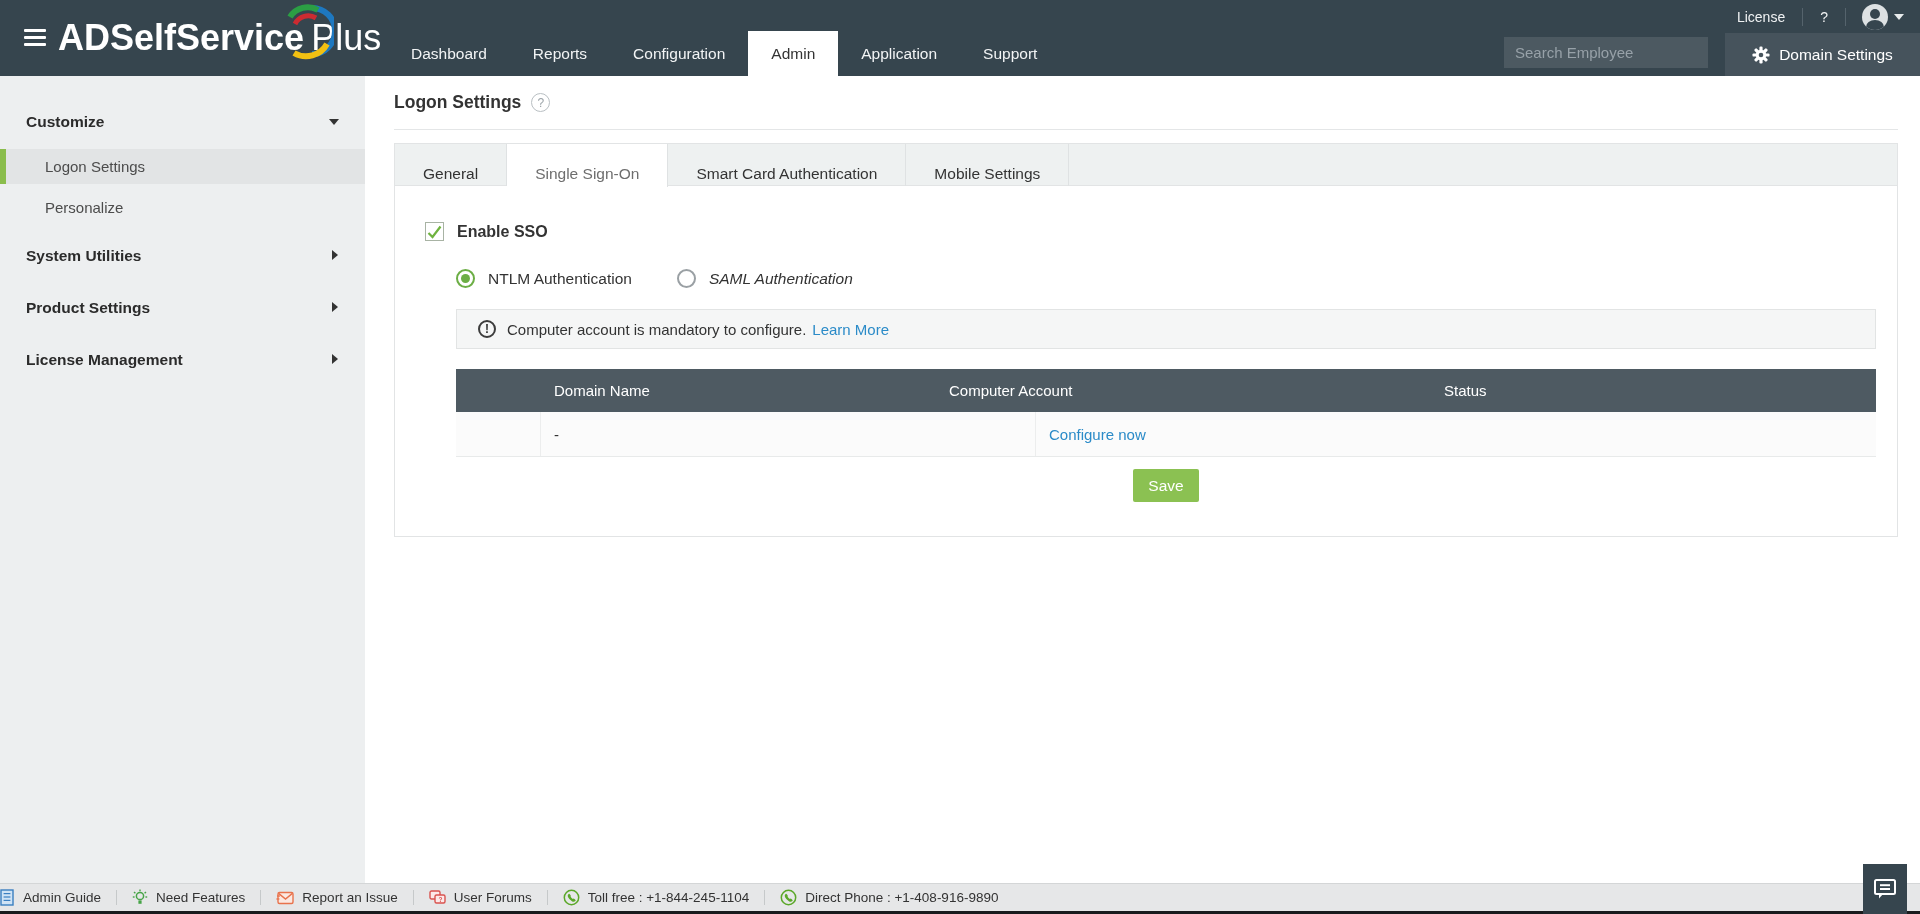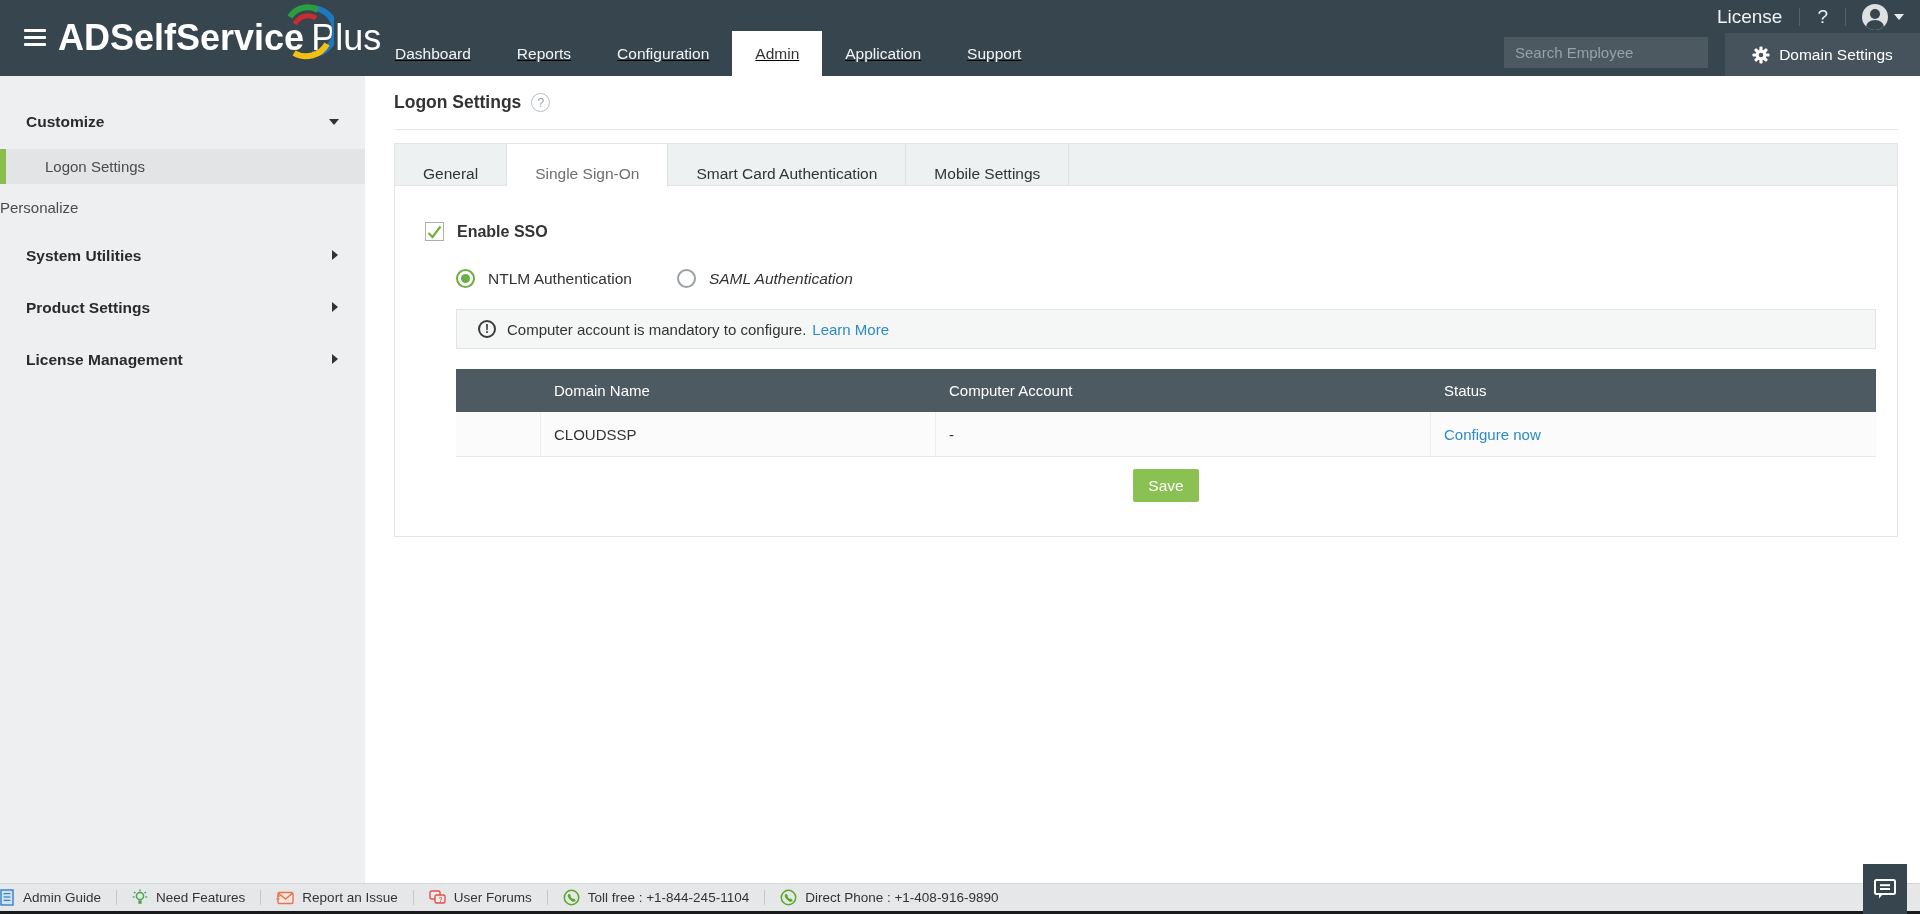--- a/index.html
+++ b/index.html
@@ -8,27 +8,27 @@
 
   
   #header { position:absolute; left:0; top:0; width:1920px; height:76px; background:#36454E; z-index:20; }
   .burger { position:absolute; left:24px; top:29px; width:22px; height:17px; cursor:pointer; }
   .burger span { display:block; height:3px; background:#fff; margin-bottom:4px; border-radius:1px; }
   .brand { position:absolute; left:58px; top:17px; color:#fff; font-size:36px; white-space:nowrap; }
   .brand b { font-weight:bold; }
   .brand .lite { font-weight:300; margin-left:7px; }
   .swirl { position:absolute; left:278px; top:2px; }
 
-  .topnav { position:absolute; left:372px; bottom:0; height:45px; display:flex;text-decoration:underline; }
+  .topnav { position:absolute; left:388px; bottom:0; height:45px; display:flex; }
   .topnav .nav-item { height:45px; line-height:45px; padding:0 23px; color:#F2F4F5; font-size:15.5px; cursor:pointer; }
   .topnav .nav-item.active { background:#fff; color:#333; }
 
   .toprow { position:absolute; right:6px; top:0; height:33px; display:flex; align-items:center; color:#F0F2F3; }
   .toprow .vsep { width:1px; height:18px; background:#55636C; }
-  .top-link { padding:0 17px; font-size:19px; cursor:pointer; }
+  .top-link { padding:0 17px; font-size:14px; cursor:pointer; }
   .avatar-wrap { display:flex; align-items:center; padding:0 10px 0 16px; cursor:pointer; }
   .avatar { width:26px; height:26px; border-radius:50%; background:#DDE1E3; overflow:hidden; position:relative; }
   .avatar .head { position:absolute; left:8px; top:5px; width:10px; height:10px; border-radius:50%; background:#36454E; }
   .avatar .body { position:absolute; left:4px; top:16px; width:18px; height:14px; border-radius:50% 50% 0 0; background:#36454E; }
   .caret-down { width:0; height:0; border-left:5px solid transparent; border-right:5px solid transparent;
     border-top:6px solid #E8EBEC; margin-left:6px; }
 
   .search-box { position:absolute; left:1504px; top:37px; width:204px; height:31px; background:#4C5961; display:flex; align-items:center; }
   .search-box input { flex:1; background:transparent; border:none; outline:none; color:#C9CفD2; color:#C9CFD3;
     font-size:15px; padding:0 6px 0 11px; font-family:"Liberation Sans", sans-serif; }
@@ -37,21 +37,21 @@
 
   .domain-settings { position:absolute; left:1725px; top:33px; width:195px; height:43px; background:#46535C;
     display:flex; align-items:center; justify-content:center; color:#fff; font-size:15.5px; cursor:pointer; }
   .domain-settings svg { margin-right:9px; }
 
   
   #sidebar { position:absolute; left:0; top:76px; width:365px; height:807px; background:#EDEFF0; }
   .side-head { position:relative; height:42px; line-height:42px; padding-left:26px; font-weight:bold;
     color:#2B2B2B; font-size:15.5px; cursor:pointer; }
   .side-head.first { margin-top:25px; }
-  .side-sub { position:relative; height:35px; line-height:35px; color:#4C4C4C; font-size:15px;
+  .side-sub { position:relative; height:35px; line-height:35px; padding-left:45px; color:#4C4C4C; font-size:15px;
     cursor:pointer; margin-top:6px; }
   .side-sub.selected { background:#E2E4E5; border-left:6px solid #8ABD4C; padding-left:39px; }
   .side-gap { height:10px; }
   .tri-down { position:absolute; right:26px; top:18px; width:0; height:0;
     border-left:5px solid transparent; border-right:5px solid transparent; border-top:6px solid #333; }
   .tri-right { position:absolute; right:27px; top:15px; width:0; height:0;
     border-top:5px solid transparent; border-bottom:5px solid transparent; border-left:6px solid #333; }
 
   
   #main { position:absolute; left:365px; top:76px; right:0; bottom:31px; background:#fff; }
@@ -246,21 +246,20 @@
 
       <div class="grid">
         <div class="g-head">
           <div class="c0"></div>
           <div class="c1">Domain Name</div>
           <div class="c2">Computer Account</div>
           <div class="c3">Status</div>
         </div>
         <div class="g-row">
           <div class="c0"></div>
-          <div class="c1">CLOUDSSP</div>
           <div class="c2">-</div>
           <div class="c3">
               <a class="link">Configure now</a>
             </div>
         </div>
       </div>
 
       <div class="save-row">
         <button class="save-btn">Save</button>
       </div>

